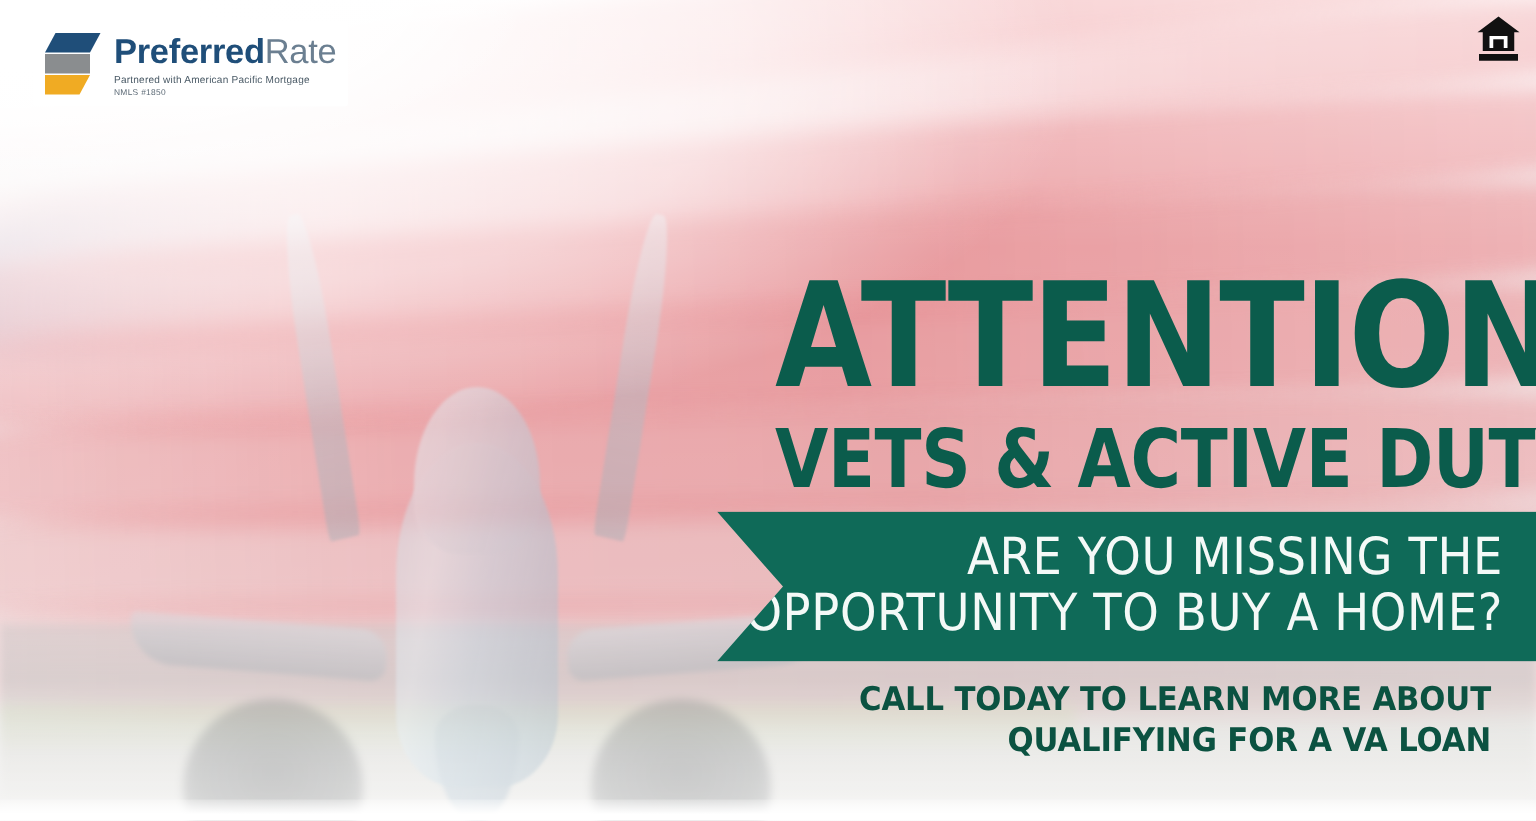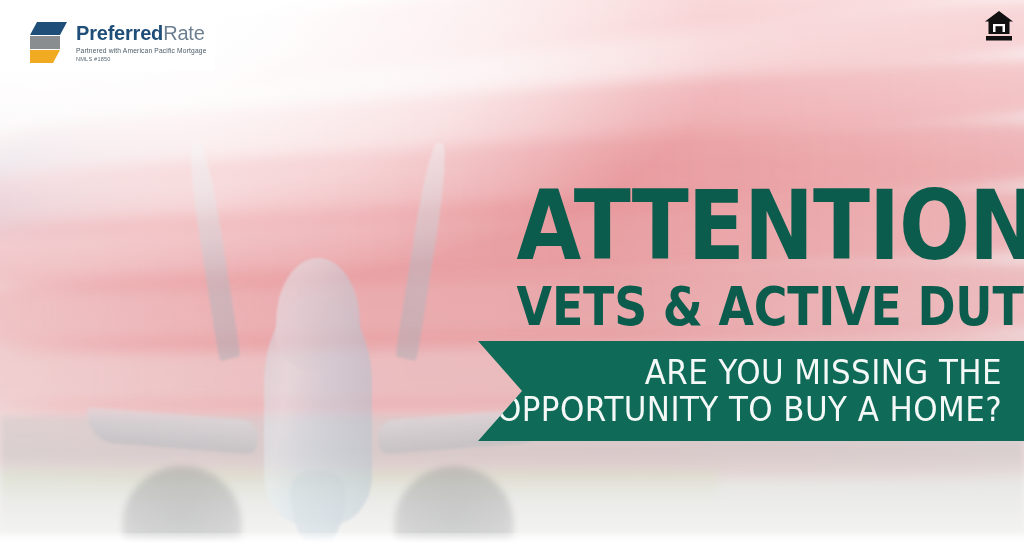--- a/index.html
+++ b/index.html
@@ -212,21 +212,21 @@
     display: flex;
     align-items: flex-start;
     gap: 7px;
     background: rgba(255,255,255,.86);
     padding: 4px 8px 5px 5px;
     border-radius: 2px;
   }
   .logo-mark { width: 42px; height: 48px; flex: none; }
   .logo-text-block { padding-top: 5px; }
   .logo-wordmark {
-    font-size: 20px;
+    font-size: 23px;
     letter-spacing: -.2px;
     line-height: 1;
     white-space: nowrap;
   }
   .logo-wordmark .bold { font-weight: bold; color: #1f4e79; }
   .logo-wordmark .light { font-weight: normal; color: #6b7f91; }
   .logo-tagline {
     margin-top: 4px;
     font-size: 6.7px;
     color: #4a5a66;
@@ -390,14 +390,18 @@
   <div class="headline-group">
     <div class="headline-1">ATTENTION</div>
     <div class="headline-2">VETS &amp; ACTIVE DUTY</div>
   </div>
 
   <div class="ribbon">
     <div class="ribbon-line">ARE YOU MISSING THE</div>
     <div class="ribbon-line">OPPORTUNITY TO BUY A HOME?</div>
   </div>
 
+  <div class="cta">
+    <div class="cta-line">CALL TODAY TO LEARN MORE ABOUT</div>
+    <div class="cta-line">QUALIFYING FOR A VA LOAN</div>
+  </div>
 
 </div>
 
 </body></html>

